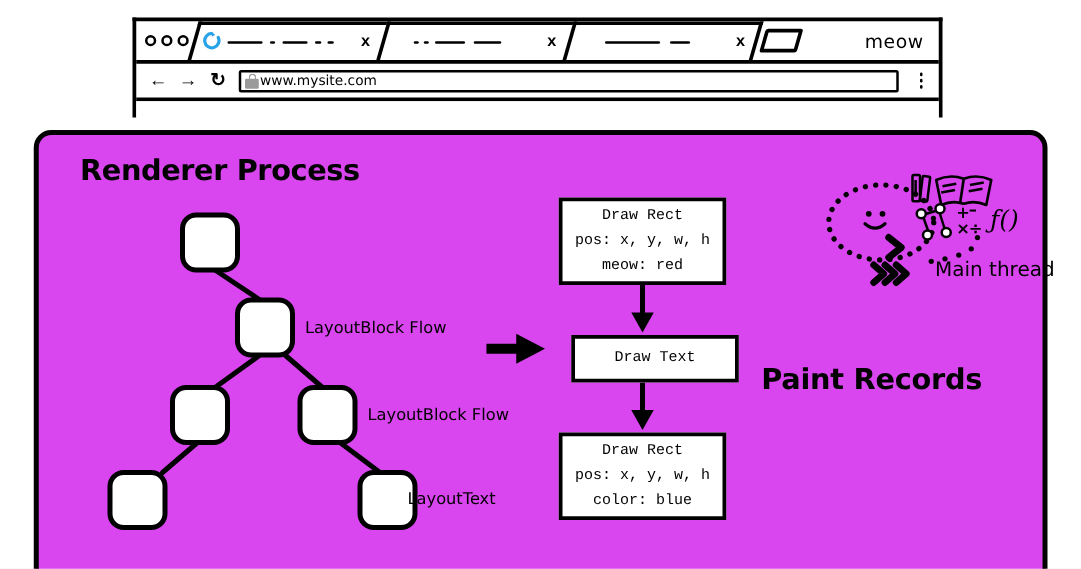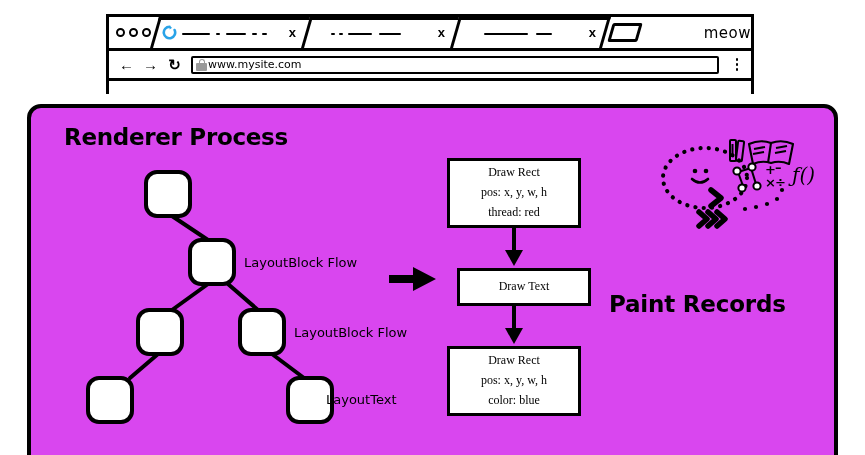--- a/index.html
+++ b/index.html
@@ -111,20 +111,21 @@
     width: 30px;
     height: 19px;
     border: 3px solid #000;
     transform: skewX(-16deg);
     margin-left: 8px;
     box-sizing: border-box;
     border-radius: 2px;
   }
   #brand-label {
     margin-left: auto;
+    padding-right: 12px;
     font-family: "DejaVu Sans", sans-serif;
     font-size: 15px;
     letter-spacing: 0.5px;
     flex: none;
   }
 
   
   #browser-toolbar {
     height: 30px;
     border-bottom: 3px solid #000;
@@ -263,21 +264,21 @@
   
   .paint-box {
     position: absolute;
     border: 3px solid #000;
     box-sizing: border-box;
     background: #fff;
     display: flex;
     flex-direction: column;
     align-items: center;
     justify-content: center;
-    font-family: Liberation Serif, serif;
+    font-family: Liberation Mono, monospace;
     font-size: 12px;
     line-height: 1.65;
     text-align: center;
   }
   .paint-box .ln { white-space: nowrap; }
   #paint-box-0 { left: 416px; top: 50px;  width: 134px; height: 70px; }
   #paint-box-1 { left: 426px; top: 160px; width: 134px; height: 38px; }
   #paint-box-2 { left: 416px; top: 238px; width: 134px; height: 70px; }
   .paint-connector { position: absolute; left: 470px; width: 26px; }
   #paint-connector-0 { top: 120px; height: 40px; }
@@ -422,21 +423,21 @@
     <div class="tree-label" style="left:240px; top:222px">LayoutText</div>
   </div>
 
   <svg id="flow-arrow" viewBox="0 0 48 26">
     <path d="M0 9 H24 V1 L47 13 L24 25 V17 H0 Z" fill="#000"></path>
   </svg>
 
   <div class="paint-box" id="paint-box-0">
     <span class="ln">Draw Rect</span>
     <span class="ln">pos: x, y, w, h</span>
-    <span class="ln">thread: red</span>
+    <span class="ln">meow: red</span>
   </div>
 
   <svg class="paint-connector" id="paint-connector-0" viewBox="0 0 26 40">
     <path d="M13 0 V24" stroke="#000" stroke-width="4" fill="none"></path>
     <path d="M4 22 L13 38 L22 22 Z" fill="#000"></path>
   </svg>
 
   <div class="paint-box" id="paint-box-1">
     <span class="ln">Draw Text</span>
   </div>
@@ -511,15 +512,16 @@
         <circle cx="86" cy="71" r="2.1"></circle>
       </g>
 
       <g stroke="#000" fill="none" stroke-width="5.5" stroke-linecap="round" stroke-linejoin="round">
         <polyline points="52,52 62,60 52,68"></polyline>
         <polyline points="40,74 48,81 40,88"></polyline>
         <polyline points="49,74 57,81 49,88"></polyline>
         <polyline points="58,74 66,81 58,88"></polyline>
       </g>
     </svg>
+    <div id="main-thread-label">Main thread</div>
   </div>
 
 </div>
 
 </body></html>

